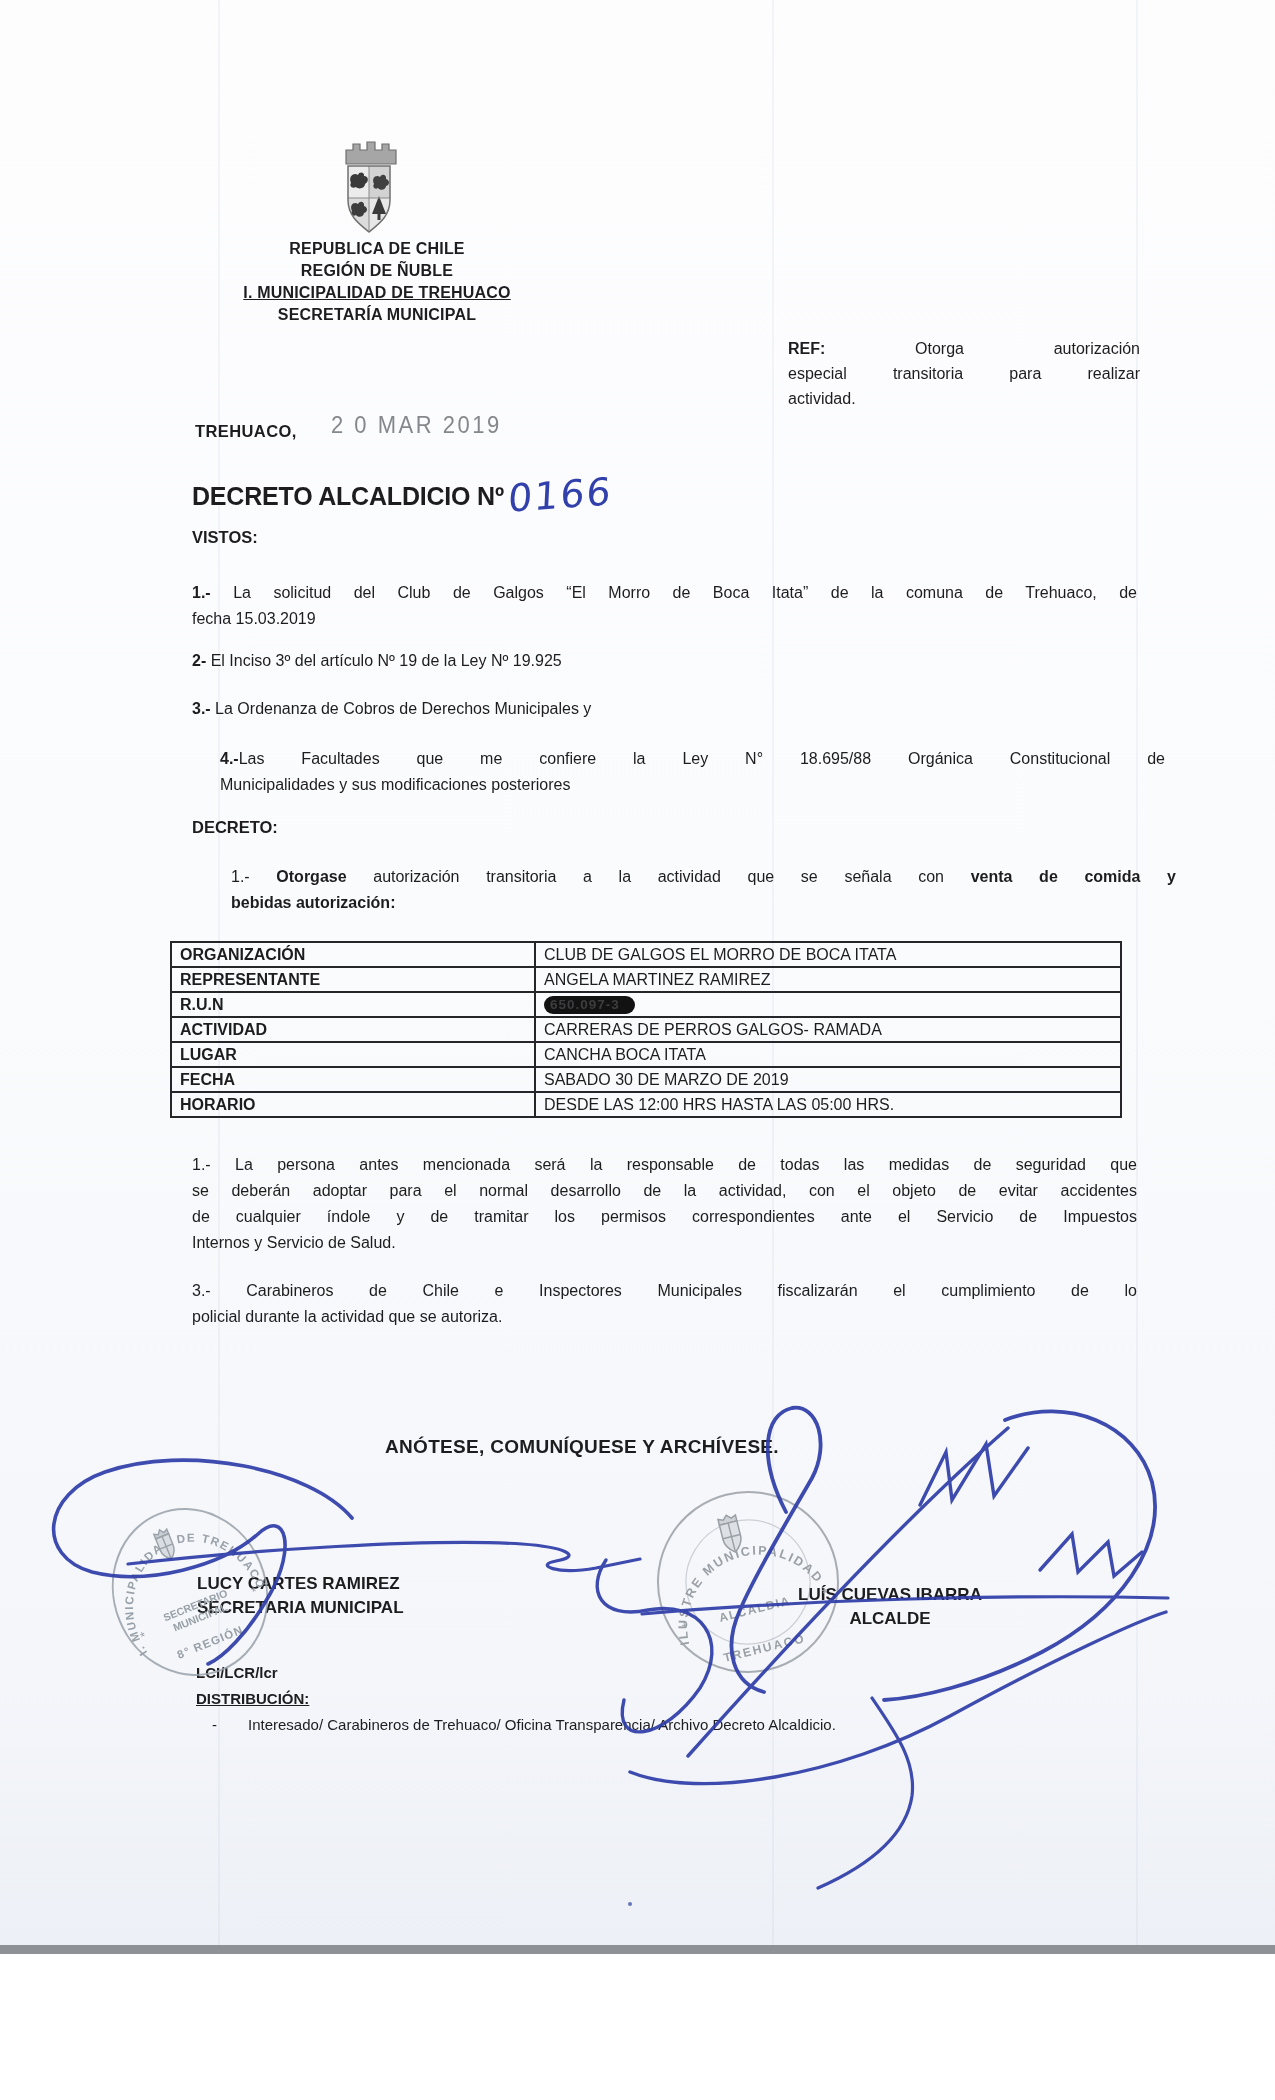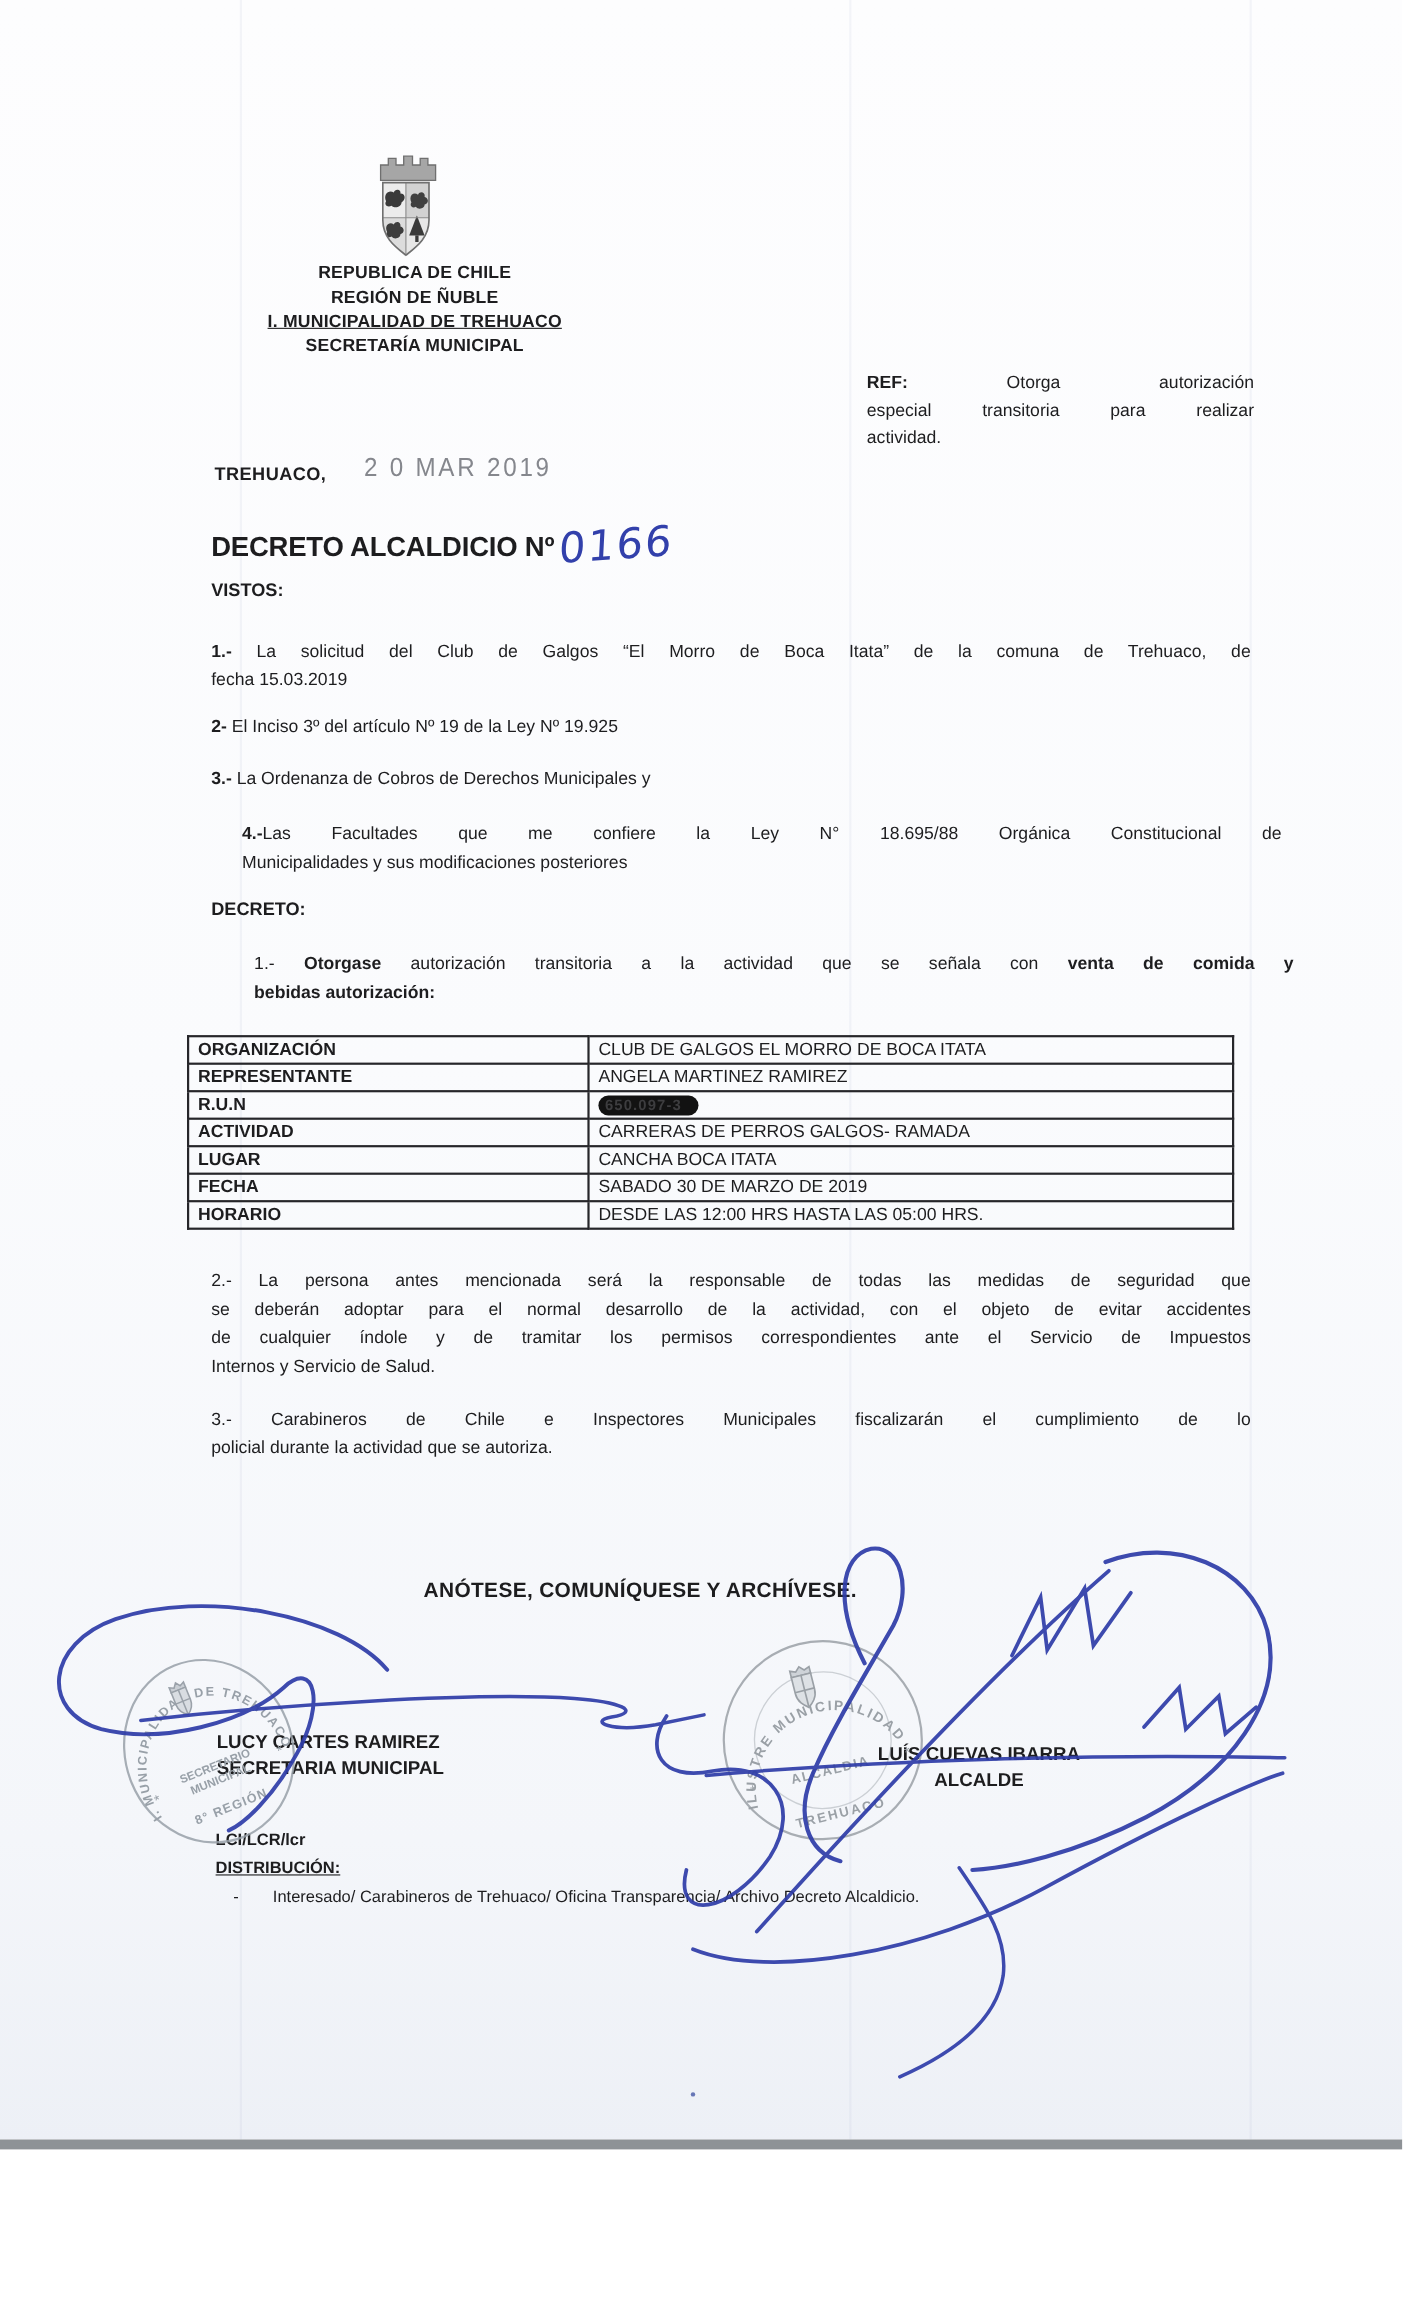--- a/index.html
+++ b/index.html
@@ -144,21 +144,21 @@
           <td>SABADO 30 DE MARZO DE 2019</td>
         </tr>
       <tr>
           <td class="lbl">HORARIO</td>
           <td>DESDE LAS 12:00 HRS HASTA LAS 05:00 HRS.</td>
         </tr>
     </tbody>
   </table>
 
   <div class="abs para" style="left:192px;top:1152px;">
-    <div class="jl">2.-  La persona antes mencionada será la responsable de todas las medidas de seguridad que</div>
+    <div class="jl">1.-  La persona antes mencionada será la responsable de todas las medidas de seguridad que</div>
     <div class="jl">se deberán adoptar para el normal desarrollo de la actividad, con el objeto de evitar accidentes</div>
     <div class="jl">de cualquier índole y de tramitar los permisos correspondientes ante el Servicio de Impuestos</div>
     <div class="ll">Internos y  Servicio de Salud.</div>
   </div>
 
   <div class="abs para" style="left:192px;top:1278px;">
     <div class="jl">3.-  Carabineros de Chile e Inspectores Municipales fiscalizarán el cumplimiento de lo</div>
     <div class="ll">policial durante la actividad que se autoriza.</div>
   </div>
 

